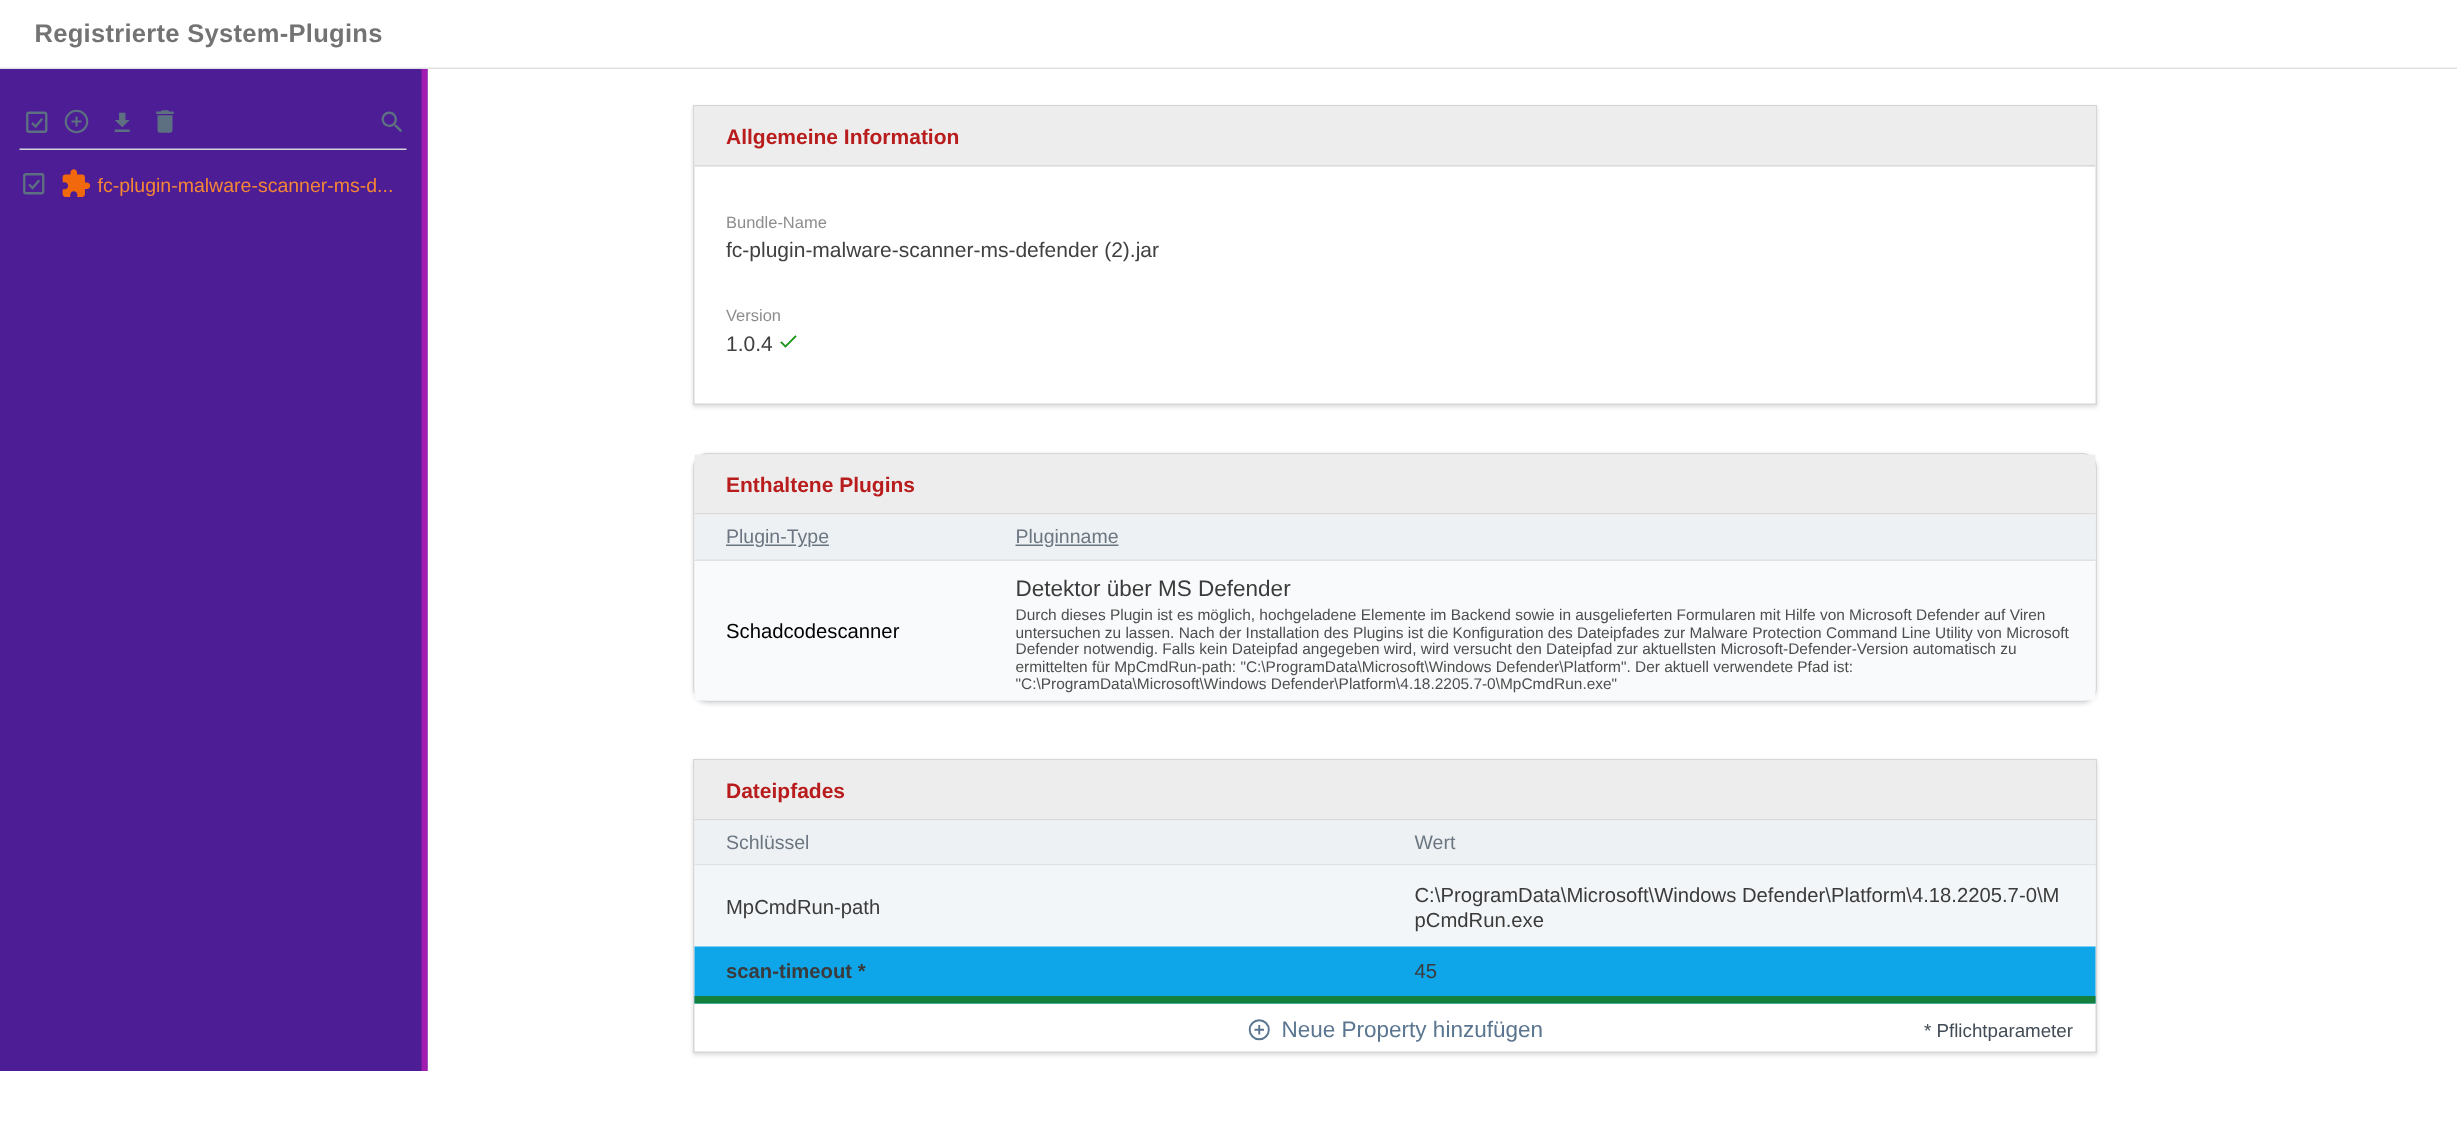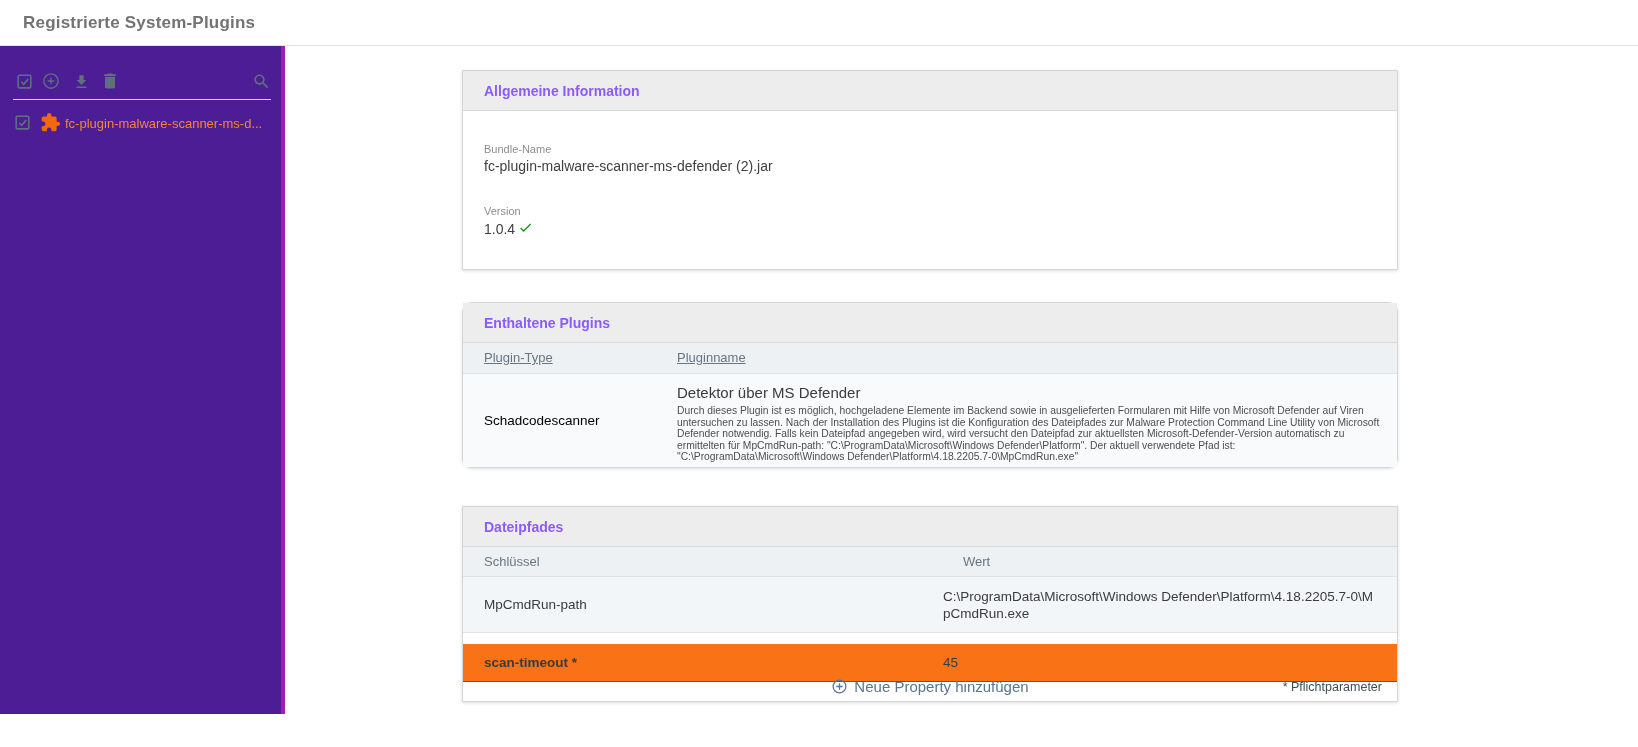--- a/index.html
+++ b/index.html
@@ -16,21 +16,21 @@
   .tbtn svg { display:block; }
   .tb-divider { position:absolute; left:13px; top:53px; width:258px; height:1px; background:#d2d6d9; }
   .plugin-item { position:absolute; left:0; top:64px; width:285px; height:28px; cursor:pointer; }
   .plugin-item .cb { position:absolute; left:13px; top:3px; color:#5d7081; }
   .plugin-item .puzzle { position:absolute; left:40px; top:2px; color:#f2690d; }
   .plugin-label { position:absolute; left:65px; top:0; line-height:27px; font-size:13px; color:#f58634; white-space:nowrap; }
 
   
   .card { position:absolute; left:462px; width:936px; background:#ffffff; border:1px solid #d6d6d6; box-shadow:0 1px 3px rgba(0,0,0,.14); }
   .card-header { position:absolute; left:0; top:0; right:0; height:40px; background:#ededed; border-bottom:1px solid #d9d9d9; }
-  .card-header span { position:absolute; left:21px; line-height:40px; font-size:14px; font-weight:bold; color:#8b5cf6; }
+  .card-header span { position:absolute; left:21px; line-height:40px; font-size:14px; font-weight:bold; color:#b91c1c; }
 
   .card-general { top:70px; height:200px; }
   .field { position:absolute; left:21px; }
   .field .flabel { font-size:11px; color:#8d8d8d; }
   .field .fvalue { margin-top:3px; font-size:14px; color:#404040; display:flex; align-items:center; gap:2px; }
   .field-bundle { top:72px; }
   .field-version { top:134px; }
   .check-ok { color:#169416; margin-left:1px; }
 
   .card-plugins { top:302px; height:166px;border-radius:10px; }
@@ -43,24 +43,24 @@
   .plugins-body { position:absolute; left:0; top:71px; right:0; bottom:0; background:#f9fafb; }
   .ptype { position:absolute; left:21px; top:0; bottom:0; width:193px; display:flex; align-items:center; font-size:13.5px; color:#000000; }
   .pinfo { position:absolute; left:214px; top:10px; width:714px; }
   .pname { font-size:15px; color:#3b3b3b; }
   .pdesc { margin-top:4px; width:712px; font-size:10.3px; line-height:11.6px; color:#4e4e4e; }
 
   .card-properties { top:506px; height:196px; }
   .card-properties .colrow { top:40px; height:30px; }
   .card-properties .colcell { line-height:29px; }
   .card-properties .c1 { left:21px; }
-  .card-properties .c2 { left:500px; }
+  .card-properties .c2 { left:480px; }
   .prow { position:absolute; left:0; right:0; }
   .prow-1 { top:70px; height:56px; background:#f3f6f8; border-bottom:1px solid #e3e3e3; }
-  .prow-2 { top:137px; height:38px; background:#f97316; border-bottom:1px solid #15803d; }
+  .prow-2 { top:124px; height:38px; background:#0ea5e9; border-bottom:5px solid #15803d; }
   .pkey { position:absolute; left:21px; top:0; bottom:0; width:440px; display:flex; align-items:center; font-size:13.5px; color:#3b3b3b; }
   .prow-2 .pkey { font-weight:bold; }
   .pval { position:absolute; left:480px; top:0; bottom:0; width:436px; display:flex; align-items:center; font-size:13.5px; color:#3b3b3b; cursor:pointer; }
   .pval .vtext { word-break:break-all; line-height:17px; }
   .props-footer { position:absolute; left:0; right:0; top:164px; height:31px; }
   .add-link { position:absolute; left:0; right:0; top:0; bottom:0; display:flex; align-items:center; justify-content:center; gap:6px; color:#5a7590; font-size:15px; cursor:pointer; }
   .add-link svg { display:block; }
   .required-note { position:absolute; right:15px; top:0; bottom:0; display:flex; align-items:center; font-size:12.5px; color:#424c56; }
 </style>
 </head>

